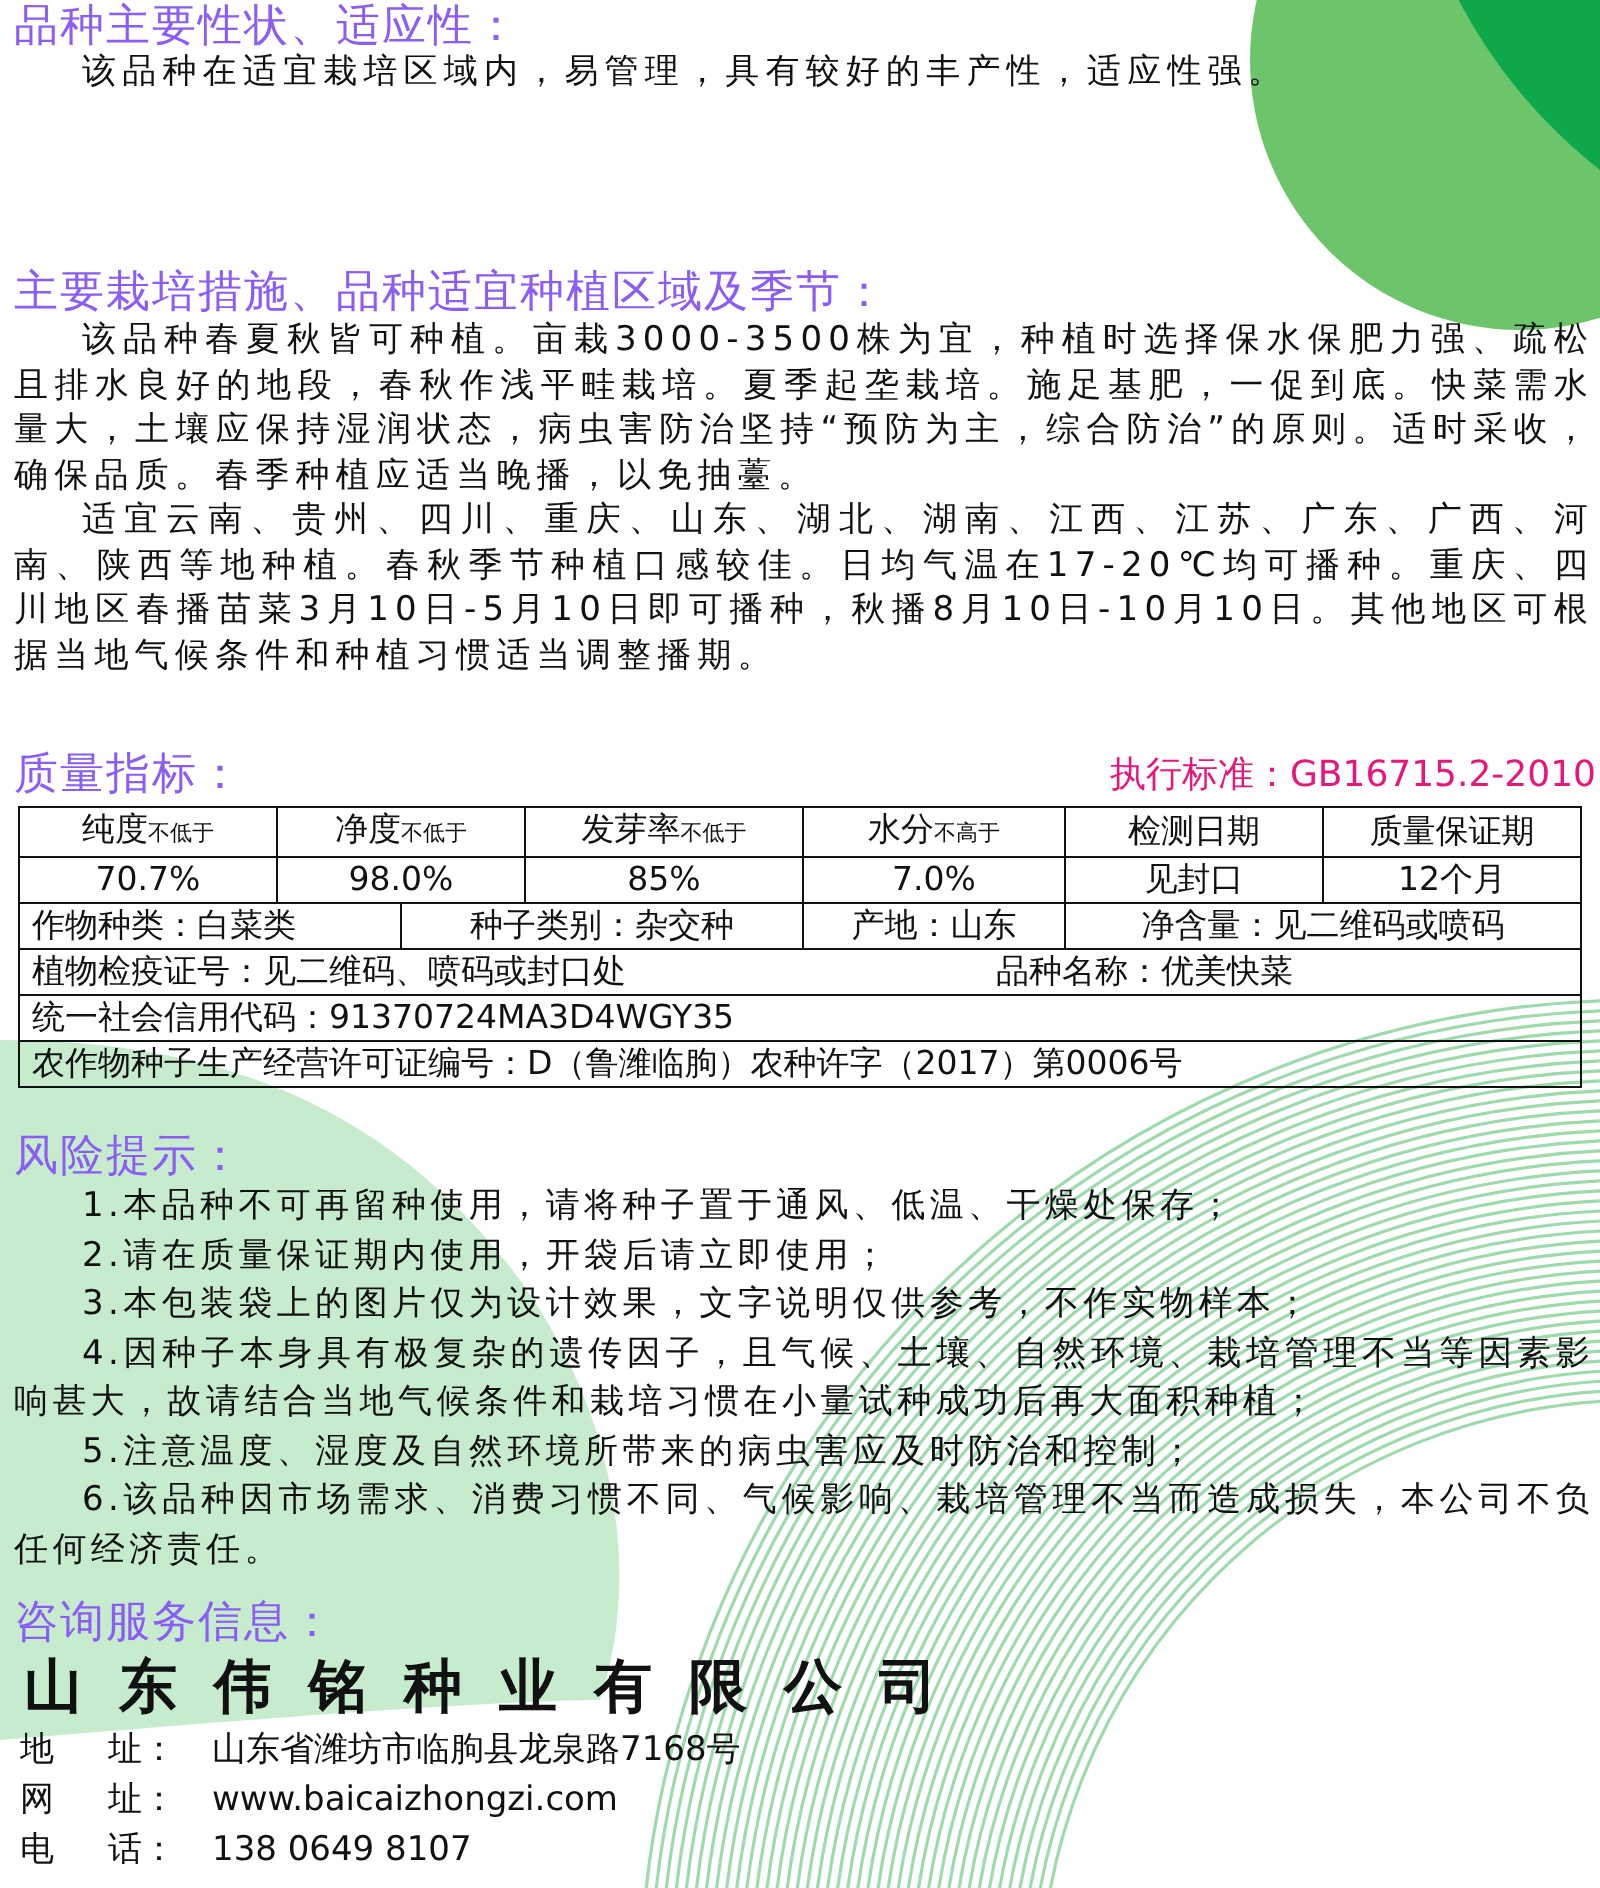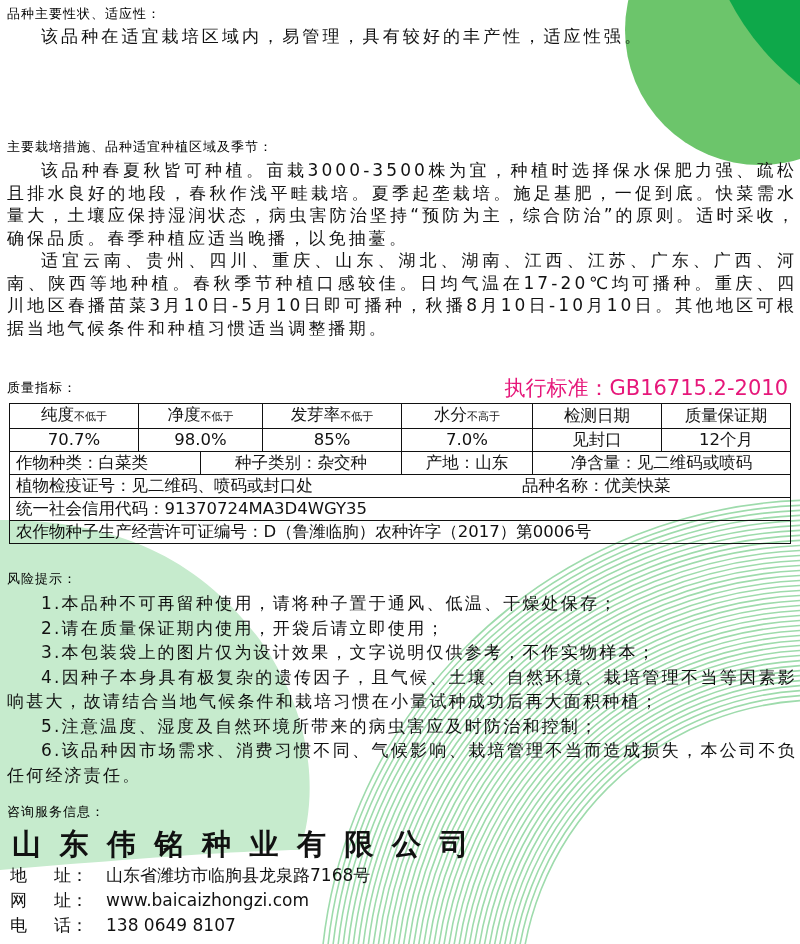--- a/index.html
+++ b/index.html
@@ -6,32 +6,32 @@
   body {
     width: 800px; height: 944px; overflow: hidden; position: relative;
     background: #ffffff;
     font-family: "DejaVu Sans", "Liberation Sans", sans-serif;
     color: #111;
   }
   .bg { position: absolute; inset: 0; z-index: 0; pointer-events: none; }
   .page { position: relative; z-index: 1; }
   .heading {
     position: absolute; left: 7px;
-    color: #000000; font-size: 13px; line-height: 20px; letter-spacing: 1px;
+    color: #8b5cf6; font-size: 22px; line-height: 20px; letter-spacing: 1px;
     white-space: nowrap;
   }
   .para {
     position: absolute; left: 7px; width: 790px;
     font-size: 17px; line-height: 22.5px; letter-spacing: 3.1px;
     text-align: justify; white-space: normal;
   }
   .para p { margin: 0; text-indent: 2em; }
   .std {
-    position: absolute; right: 12px; top: 378px;
-    color: #e6177a; font-size: 21px; line-height: 20px; white-space: nowrap;
+    position: absolute; right: 2px; top: 378px;
+    color: #e6177a; font-size: 18px; line-height: 20px; white-space: nowrap;
   }
   table.q {
     position: absolute; left: 9px; top: 403px; width: 781px;
     border-collapse: collapse; table-layout: fixed;
     font-size: 16.5px;
   }
   table.q td {
     border: 1.5px solid #111; padding: 0 6px; height: 22px; line-height: 22px;
     white-space: nowrap; overflow: hidden; background: rgba(255,255,255,0.0);
   }
@@ -163,21 +163,21 @@
     </tr>
     <tr>
       <td colspan="2">作物种类：白菜类</td>
       <td class="c" colspan="2">种子类别：杂交种</td>
       <td class="c" colspan="2">产地：山东</td>
       <td class="c" colspan="2">净含量：见二维码或喷码</td>
     </tr>
     <tr>
       <td colspan="8" style="position:relative;">
         <span>植物检疫证号：见二维码、喷码或封口处</span>
-        <span style="position:absolute; left:512px;">品种名称：优美快菜</span>
+        <span style="position:absolute; left:488px;">品种名称：优美快菜</span>
       </td>
     </tr>
     <tr>
       <td colspan="8">统一社会信用代码：91370724MA3D4WGY35</td>
     </tr>
     <tr>
       <td colspan="8">农作物种子生产经营许可证编号：D（鲁潍临朐）农种许字（2017）第0006号</td>
     </tr>
   </tbody>
     </table>

